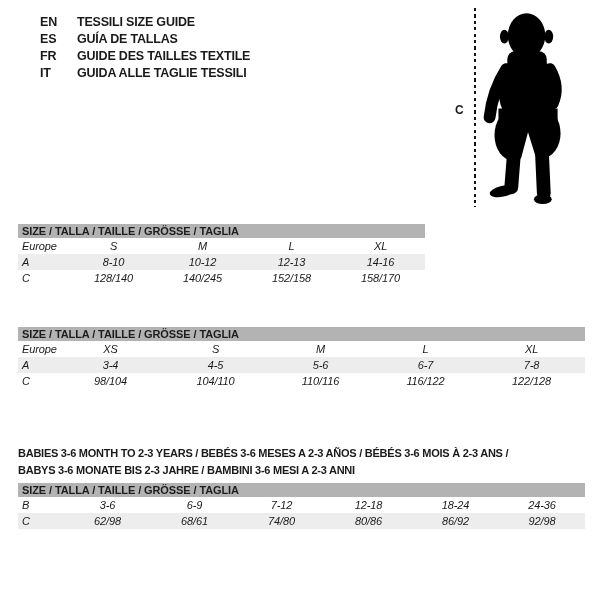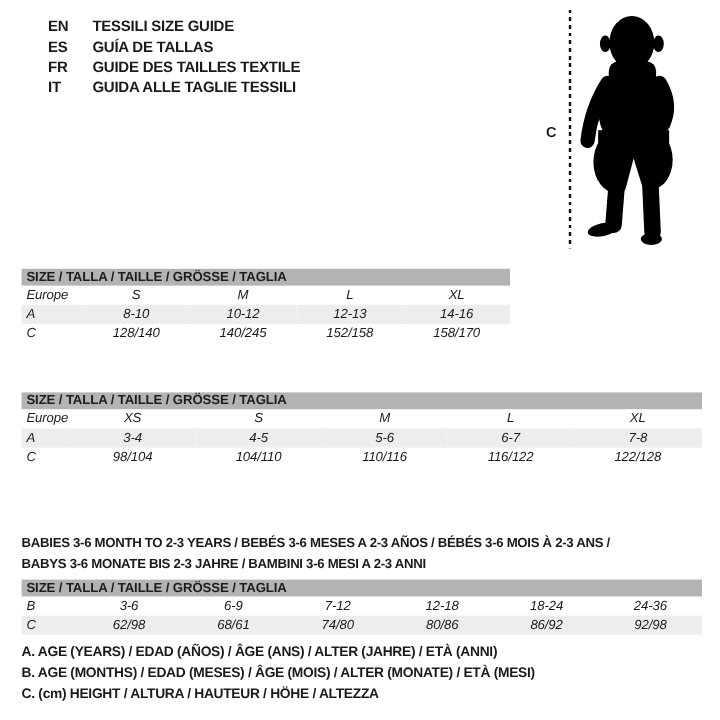--- a/index.html
+++ b/index.html
@@ -238,19 +238,14 @@
             <td>68/61</td>
             <td>74/80</td>
             <td>80/86</td>
             <td>86/92</td>
             <td>92/98</td>
           </tr>
         </tbody>
       </table>
   </section>
 
-  <div class="notes">
-      <div class="note-line">A. AGE (YEARS) / EDAD (AÑOS) / ÂGE (ANS) / ALTER (JAHRE) / ETÀ (ANNI)</div>
-      <div class="note-line">B. AGE (MONTHS) / EDAD (MESES) / ÂGE (MOIS) / ALTER (MONATE) / ETÀ (MESI)</div>
-      <div class="note-line">C. (cm) HEIGHT / ALTURA / HAUTEUR / HÖHE / ALTEZZA</div>
-    </div>
 
 </div>
 
 </body></html>

